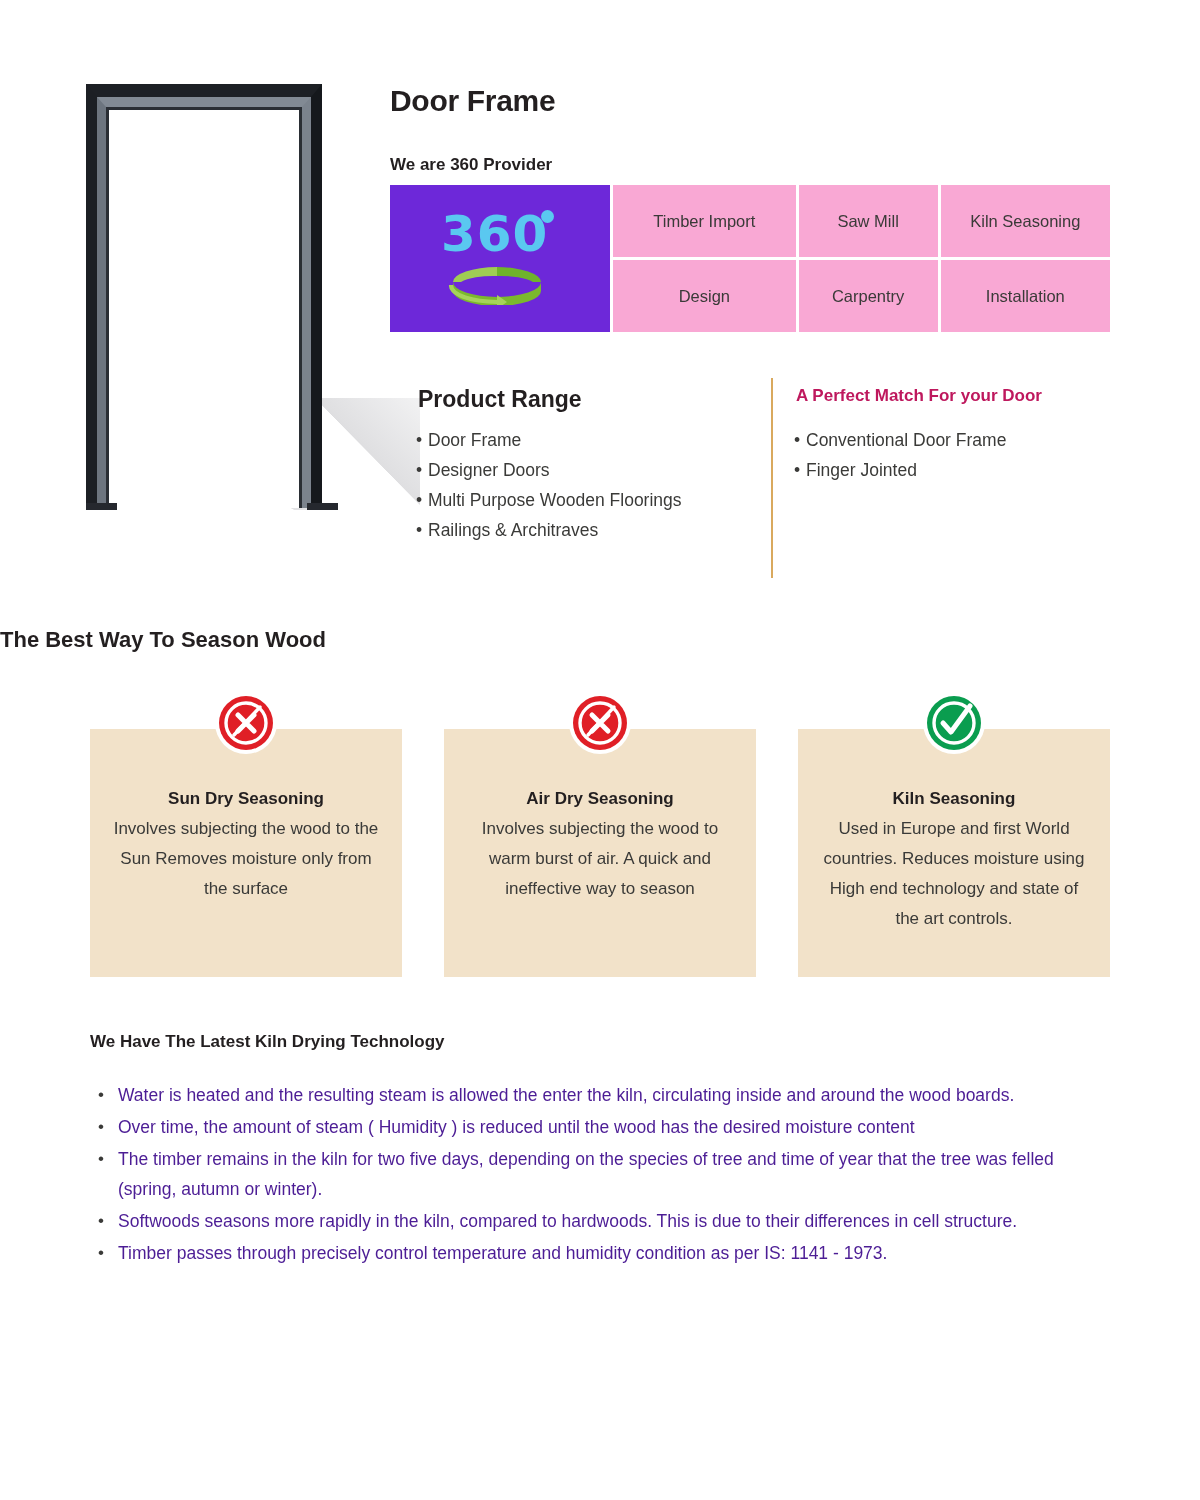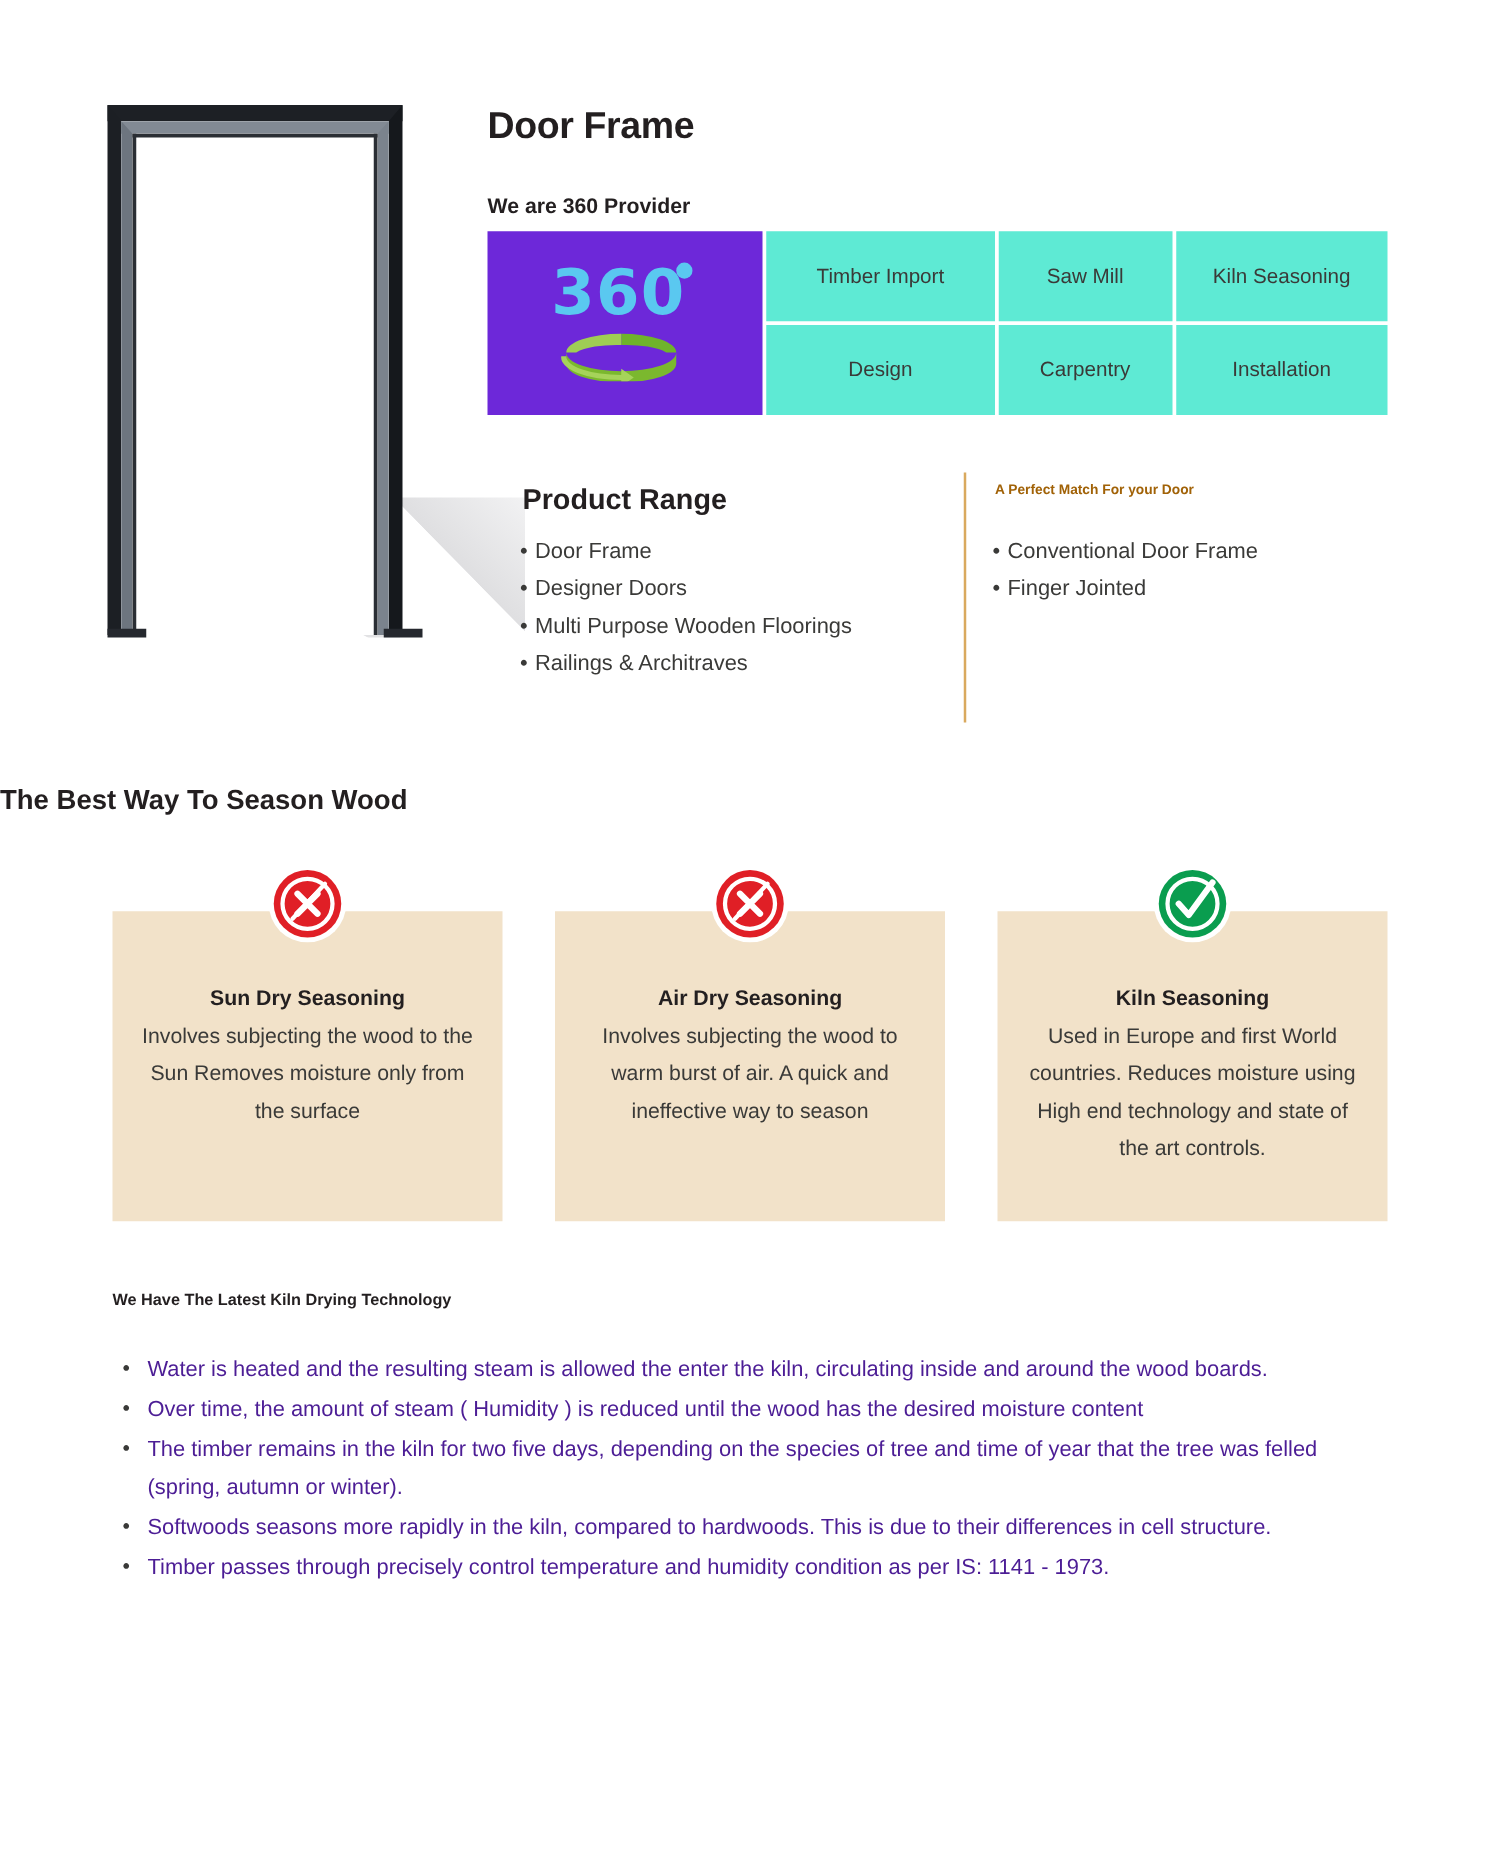--- a/index.html
+++ b/index.html
@@ -136,21 +136,21 @@
     flex-direction: column;
     gap: 3px;
   }
   .table-row {
     flex: 1;
     display: flex;
     gap: 3px;
   }
   .table-cell {
     flex: 1;
-    background: #5eead4;
+    background: #f9a8d4;
     display: flex;
     align-items: center;
     justify-content: center;
     font-size: 16.5px;
     color: #3a3a38;
   }
   .table-cell.c1 { flex: 1.38; }
   .table-cell.c2 { flex: 1.05; }
   .table-cell.c3 { flex: 1.28; }
 
@@ -196,23 +196,23 @@
     left: 418px;
     top: 386px;
     font-size: 23px;
     font-weight: bold;
     color: #231f20;
   }
   #perfect-match-head {
     position: absolute;
     left: 796px;
     top: 386px;
-    font-size: 11px;
-    font-weight: bold;
-    color: #a16207;
+    font-size: 17px;
+    font-weight: bold;
+    color: #be185d;
   }
   #col-divider {
     position: absolute;
     left: 771px;
     top: 378px;
     width: 2px;
     height: 200px;
     background: #d9a95e;
   }
   .dot-list {
@@ -283,21 +283,21 @@
     line-height: 30px;
     color: #3a3a38;
     text-align: center;
   }
 
   
   #kiln-heading {
     position: absolute;
     left: 90px;
     top: 1032px;
-    font-size: 13px;
+    font-size: 17px;
     font-weight: bold;
     color: #231f20;
   }
   #kiln-list {
     position: absolute;
     left: 90px;
     top: 1080px;
     width: 1020px;
     margin: 0;
     padding: 0;

